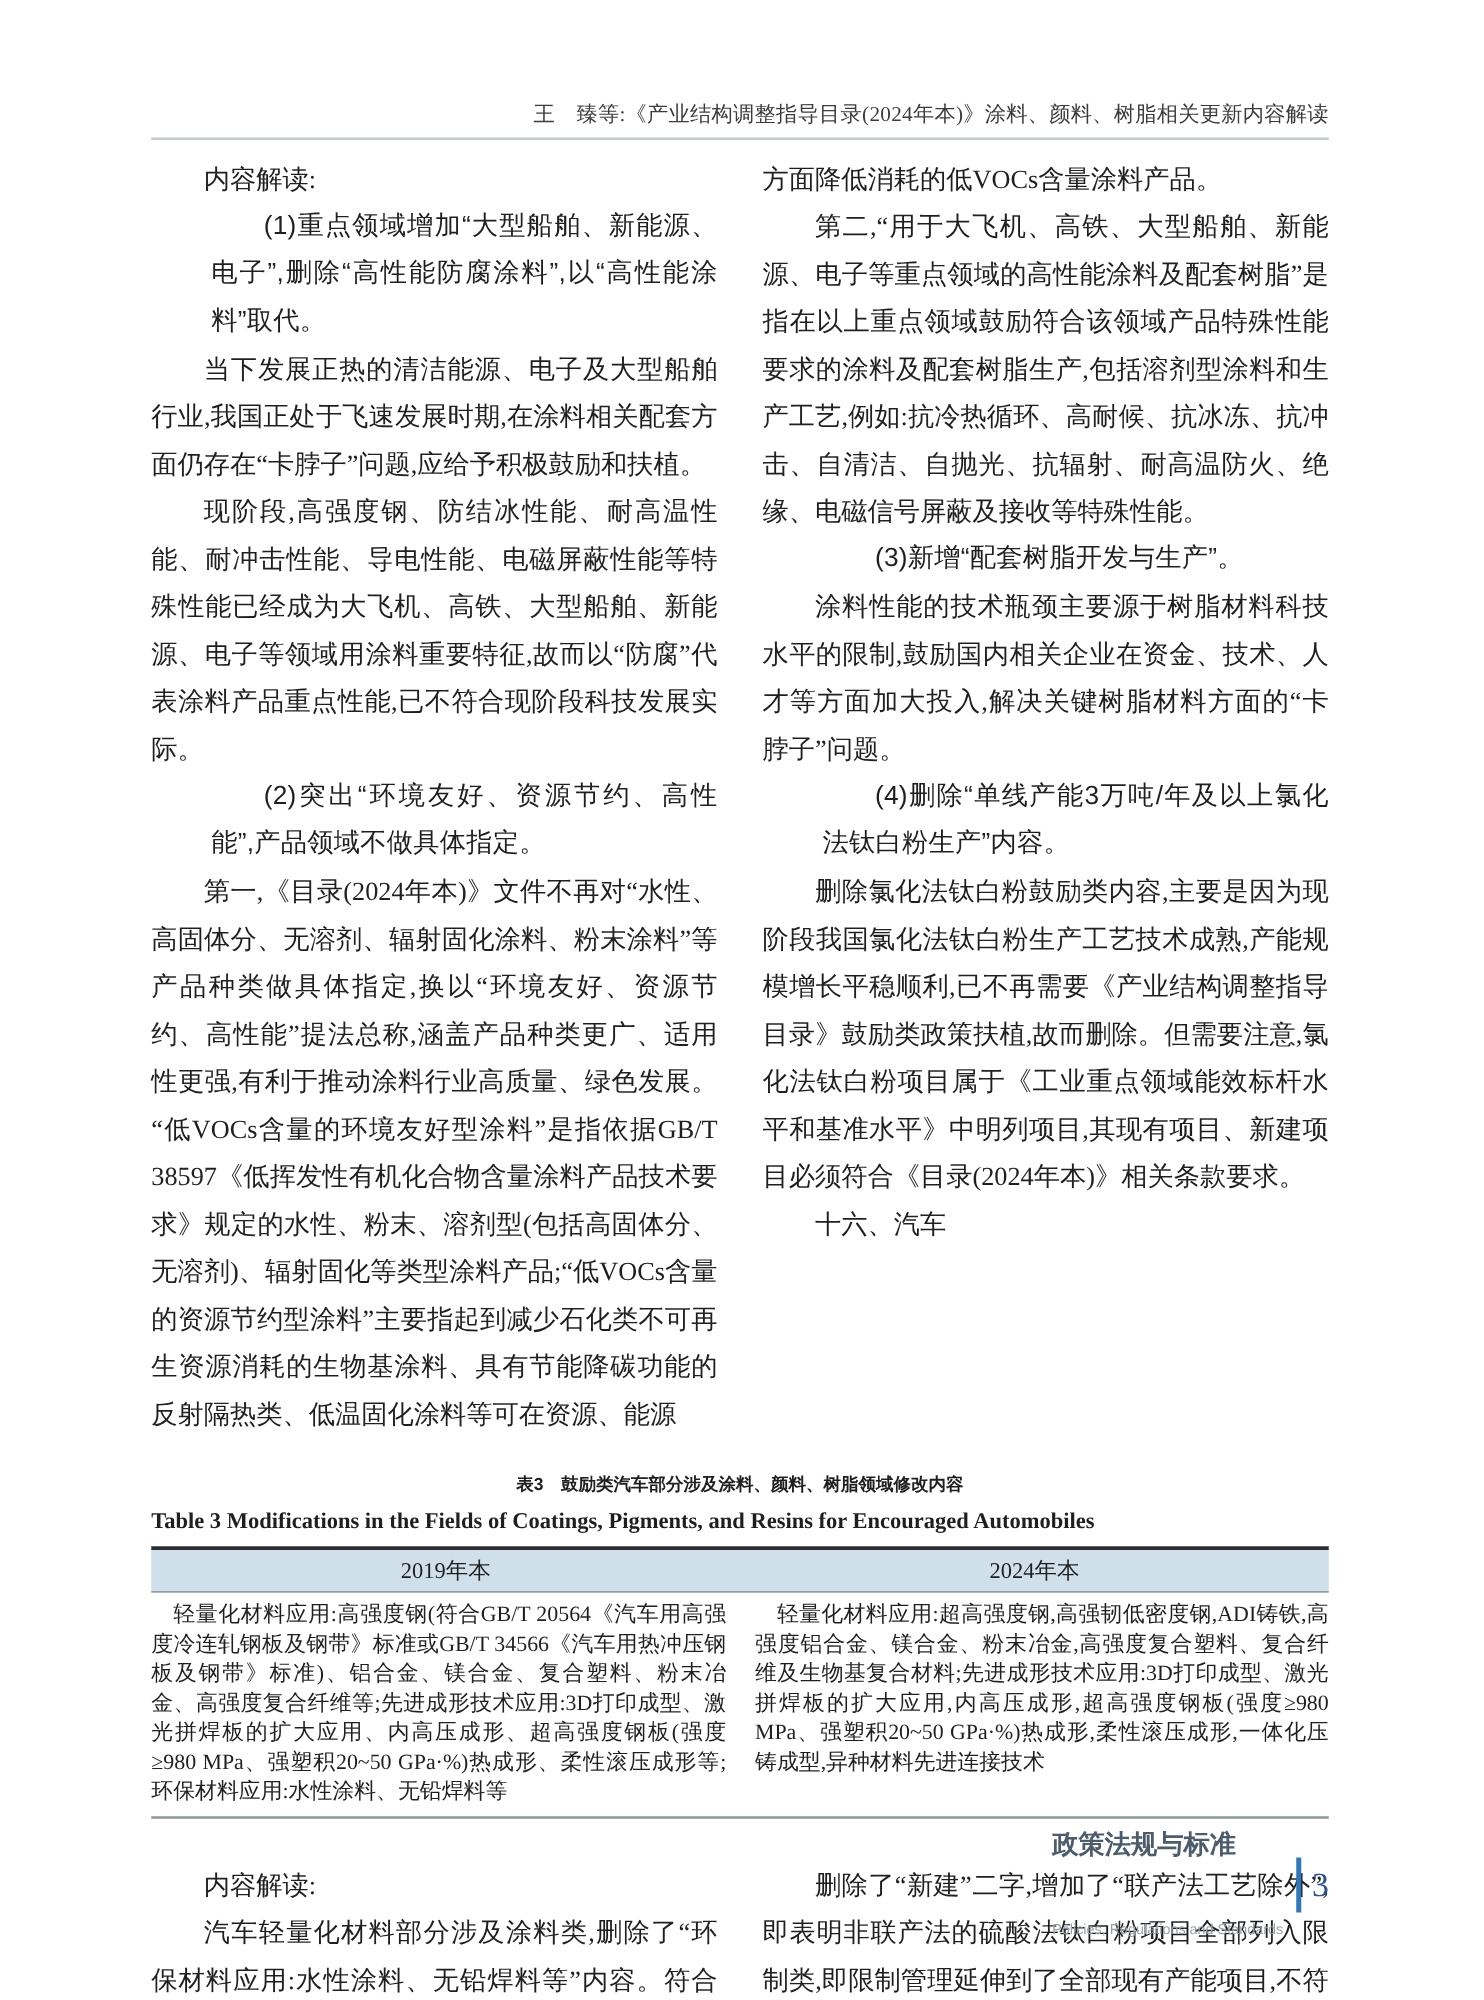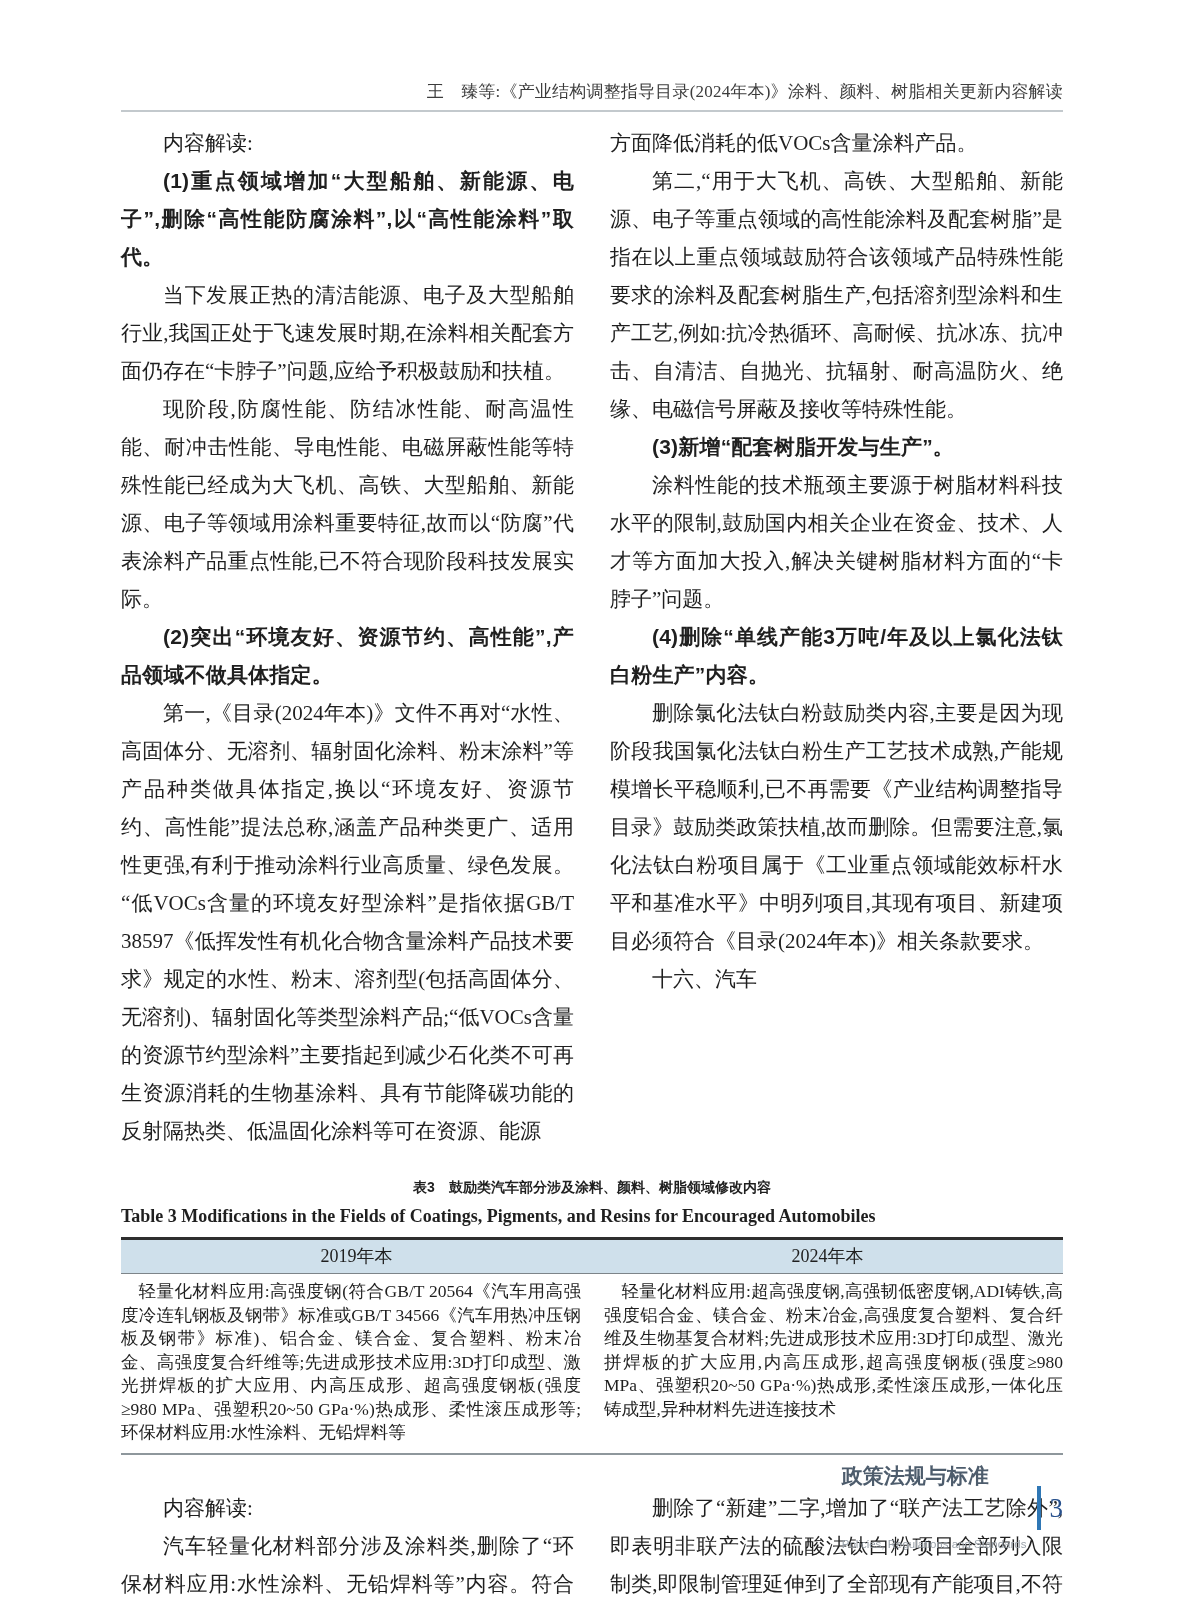--- a/index.html
+++ b/index.html
@@ -33,22 +33,23 @@
   .col{flex:1 1 0;min-width:0;}
   .para{
     margin:0;
     font-size:21px;line-height:38px;
     text-align:justify;
     text-indent:2em;
   }
   .para.noindent{text-indent:0;}
   .para.cbold{
     font-family:"Liberation Sans","DejaVu Sans",sans-serif;
-    font-weight:700;
+    font-weight:400;
     letter-spacing:.2px;
+    margin-left:48px;
   }
   .tablewrap{margin-top:24px;}
   .tbl-title-cn{
     text-align:center;
     font-family:"Liberation Sans","DejaVu Sans",sans-serif;
     font-weight:700;font-size:14px;line-height:26px;
     margin:0 0 4px 0;
   }
   .tbl-title-en{
     font-weight:700;font-size:18px;line-height:25px;
@@ -112,21 +113,21 @@
 
   <div class="running-header">王　臻等:《产业结构调整指导目录(2024年本)》涂料、颜料、树脂相关更新内容解读</div>
 
   <div class="content">
 
     <div class="cols">
       <div class="col">
         <p class="para">内容解读:</p>
         <p class="para cbold">(1)重点领域增加“大型船舶、新能源、电子”,删除“高性能防腐涂料”,以“高性能涂料”取代。</p>
         <p class="para">当下发展正热的清洁能源、电子及大型船舶行业,我国正处于飞速发展时期,在涂料相关配套方面仍存在“卡脖子”问题,应给予积极鼓励和扶植。</p>
-        <p class="para">现阶段,防腐性能、防结冰性能、耐高温性能、耐冲击性能、导电性能、电磁屏蔽性能等特殊性能已经成为大飞机、高铁、大型船舶、新能源、电子等领域用涂料重要特征,故而以“防腐”代表涂料产品重点性能,已不符合现阶段科技发展实际。</p>
+        <p class="para">现阶段,高强度钢、防结冰性能、耐高温性能、耐冲击性能、导电性能、电磁屏蔽性能等特殊性能已经成为大飞机、高铁、大型船舶、新能源、电子等领域用涂料重要特征,故而以“防腐”代表涂料产品重点性能,已不符合现阶段科技发展实际。</p>
         <p class="para cbold">(2)突出“环境友好、资源节约、高性能”,产品领域不做具体指定。</p>
         <p class="para">第一,《目录(2024年本)》文件不再对“水性、高固体分、无溶剂、辐射固化涂料、粉末涂料”等产品种类做具体指定,换以“环境友好、资源节约、高性能”提法总称,涵盖产品种类更广、适用性更强,有利于推动涂料行业高质量、绿色发展。“低VOCs含量的环境友好型涂料”是指依据GB/T 38597《低挥发性有机化合物含量涂料产品技术要求》规定的水性、粉末、溶剂型(包括高固体分、无溶剂)、辐射固化等类型涂料产品;“低VOCs含量的资源节约型涂料”主要指起到减少石化类不可再生资源消耗的生物基涂料、具有节能降碳功能的反射隔热类、低温固化涂料等可在资源、能源</p>
       </div>
       <div class="col">
         <p class="para noindent">方面降低消耗的低VOCs含量涂料产品。</p>
         <p class="para">第二,“用于大飞机、高铁、大型船舶、新能源、电子等重点领域的高性能涂料及配套树脂”是指在以上重点领域鼓励符合该领域产品特殊性能要求的涂料及配套树脂生产,包括溶剂型涂料和生产工艺,例如:抗冷热循环、高耐候、抗冰冻、抗冲击、自清洁、自抛光、抗辐射、耐高温防火、绝缘、电磁信号屏蔽及接收等特殊性能。</p>
         <p class="para cbold">(3)新增“配套树脂开发与生产”。</p>
         <p class="para">涂料性能的技术瓶颈主要源于树脂材料科技水平的限制,鼓励国内相关企业在资金、技术、人才等方面加大投入,解决关键树脂材料方面的“卡脖子”问题。</p>
         <p class="para cbold">(4)删除“单线产能3万吨/年及以上氯化法钛白粉生产”内容。</p>
         <p class="para">删除氯化法钛白粉鼓励类内容,主要是因为现阶段我国氯化法钛白粉生产工艺技术成熟,产能规模增长平稳顺利,已不再需要《产业结构调整指导目录》鼓励类政策扶植,故而删除。但需要注意,氯化法钛白粉项目属于《工业重点领域能效标杆水平和基准水平》中明列项目,其现有项目、新建项目必须符合《目录(2024年本)》相关条款要求。</p>

